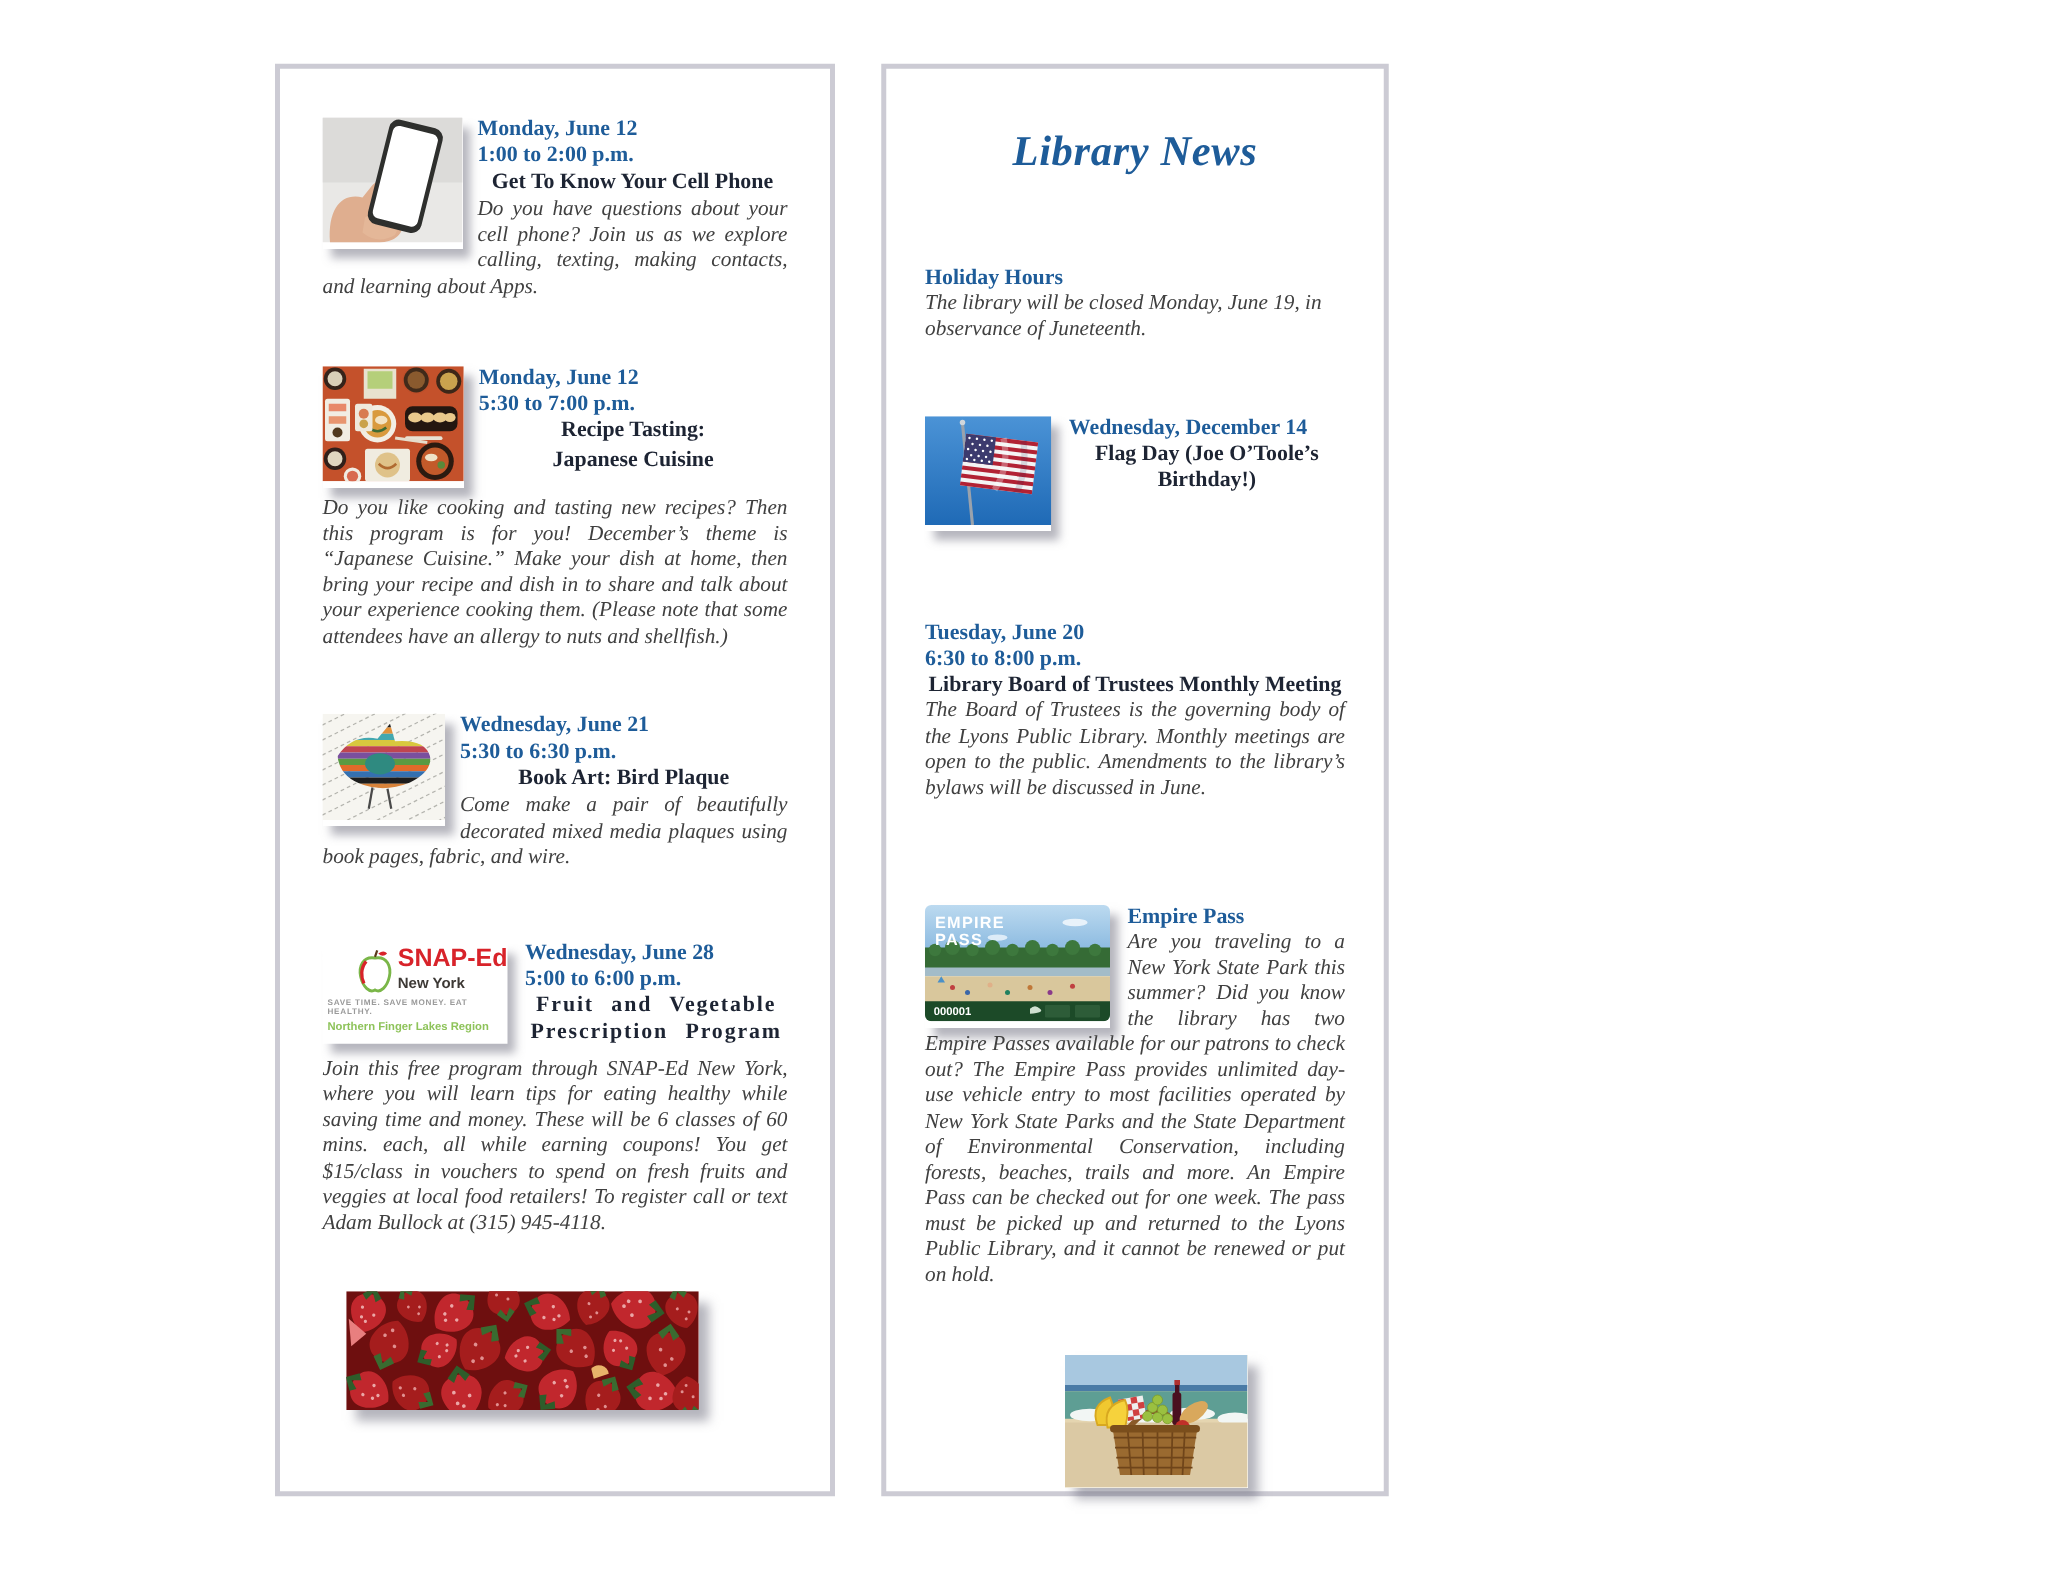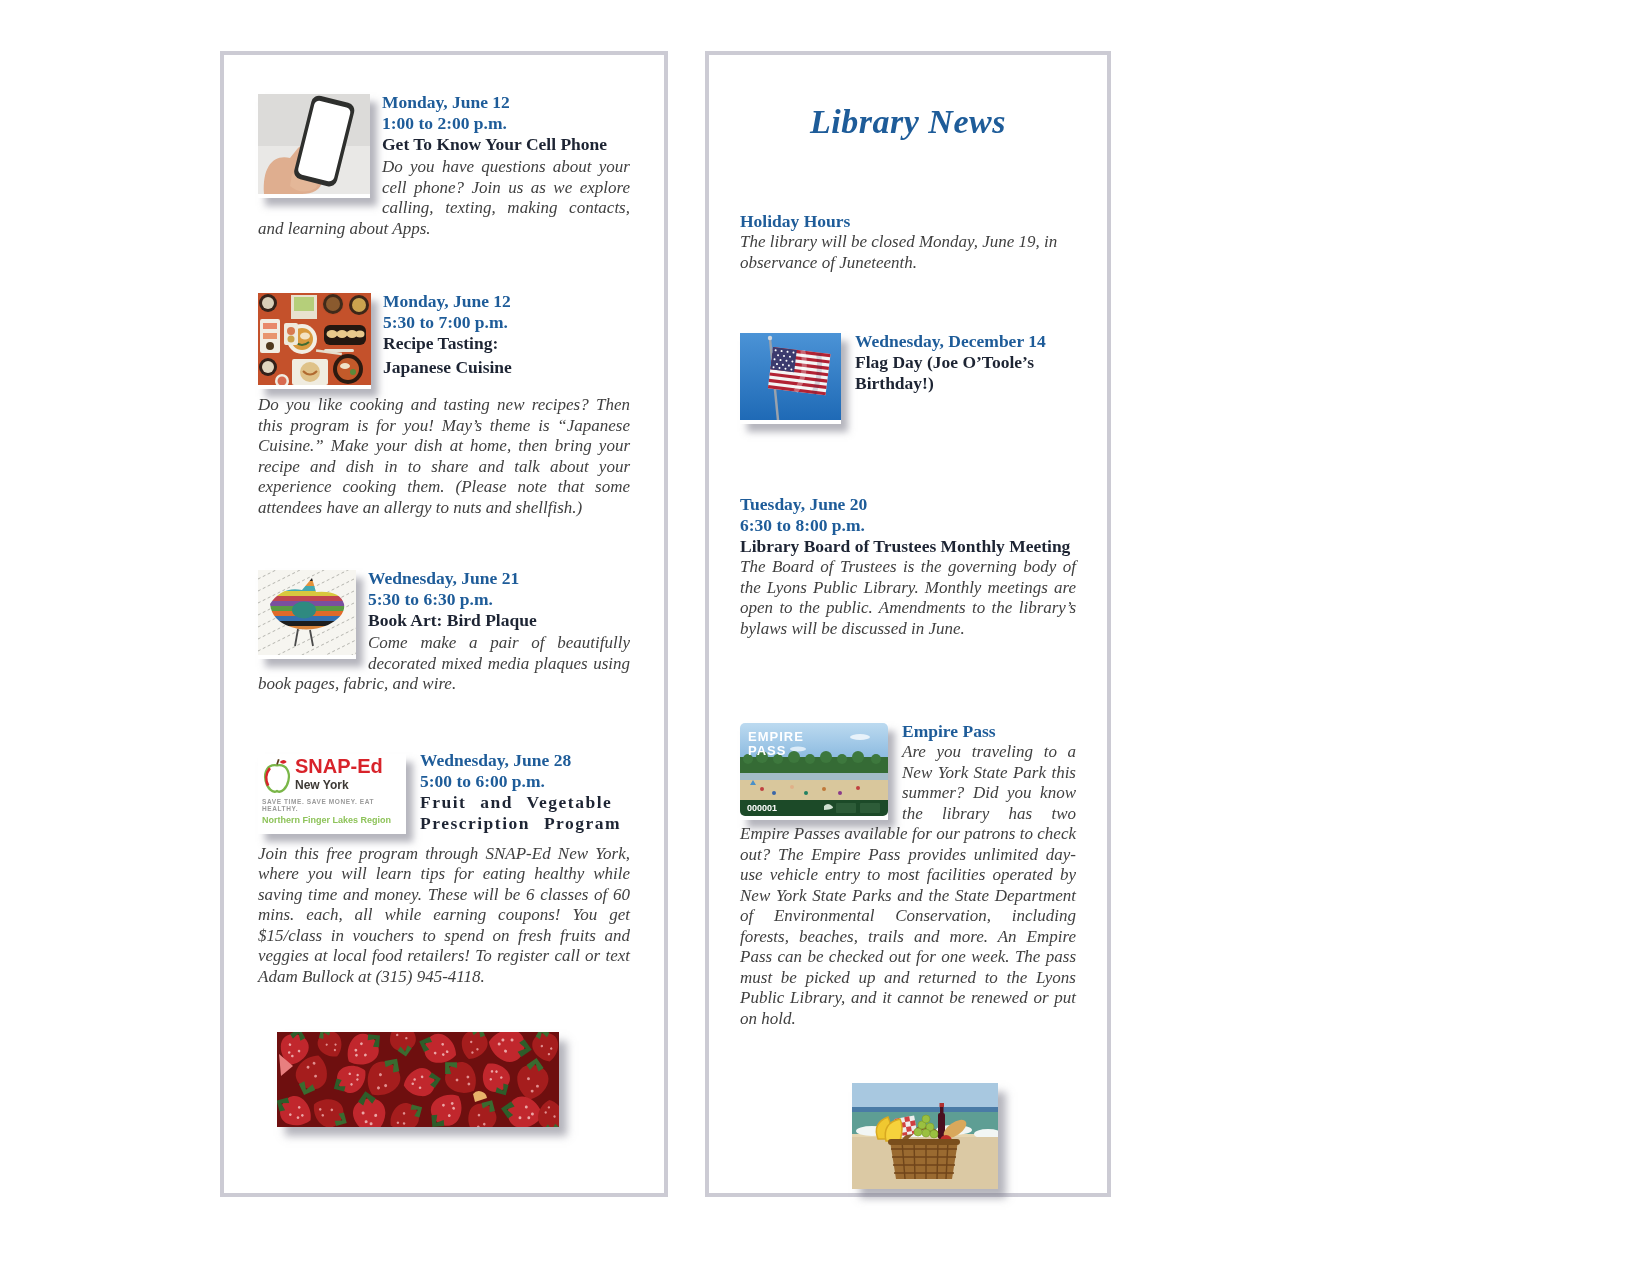--- a/index.html
+++ b/index.html
@@ -10,21 +10,21 @@
   .page{
     position:absolute;top:51px;height:1146px;background:#ffffff;
     border:4px solid #cccbd4;box-sizing:border-box;
   }
   .p1{left:220px;width:448px;padding:0 34px;}
   .p2{left:705px;width:406px;padding:0 31px;}
 
   .sec::after{content:"";display:block;clear:both;}
 
   .hdr{font-weight:bold;font-size:17.5px;line-height:21px;color:#1e5c99;}
-  .titleln{font-weight:bold;font-size:17.5px;line-height:21px;color:#1d2433;}
+  .titleln{font-weight:bold;font-size:17.5px;line-height:21px;color:#1d2433;text-align:center;}
   .spread{letter-spacing:1.5px;word-spacing:8px;}
   .body{font-style:italic;font-size:17px;line-height:20.5px;color:#404040;text-align:justify;margin:0;}
   .body.flow{margin-top:2px;}
   .body.below{clear:left;margin-top:10px;}
 
   .photo{float:left;margin:2px 12px 6px 0;display:block;
          box-shadow:7px 8px 7px rgba(108,108,124,.5);}
   .banner{display:block;box-shadow:8px 9px 8px rgba(108,108,124,.5);}
 
   .news-title{
@@ -32,21 +32,21 @@
     font-weight:bold;font-style:italic;color:#1e5c99;letter-spacing:.5px;
   }
 
   
   .snapbox{
     float:left;width:148px;height:80px;background:#ffffff;margin:4px 14px 6px 0;
     box-shadow:7px 8px 7px rgba(108,108,124,.5);
     font-family:"Liberation Sans","DejaVu Sans",sans-serif;
     padding:3px 0 0 4px;box-sizing:border-box;
   }
-  .snaprow{display:flex;align-items:center;}
+  .snaprow{display:flex;align-items:center;justify-content:flex-end;}
   .snaptxt1{color:#d8232a;font-weight:bold;font-size:20px;line-height:19px;}
   .snaptxt2{color:#3d3935;font-weight:bold;font-size:12px;line-height:18px;}
   .snaptag{color:#9a9a9a;font-size:6.5px;letter-spacing:.6px;margin-top:3px;font-weight:bold;}
   .snapregion{color:#8ec35a;font-size:9px;font-weight:bold;margin-top:3px;}
 </style>
 </head>
 <body>
 
 <div class="page p1">
 
@@ -110,21 +110,21 @@
           <circle cx="10" cy="74" r="6" fill="#e0d6c0"></circle>
         <circle cx="24" cy="88" r="7" fill="#f0ece2"></circle>
           <circle cx="24" cy="88" r="4.5" fill="#d86a50"></circle>
         <rect x="58" y="58" width="26" height="2.5" fill="#e5ddcc" transform="rotate(8 71 59)"></rect>
       </svg>
     </span>
     <div class="hdr">Monday, June 12</div>
     <div class="hdr">5:30 to 7:00 p.m.</div>
     <div class="titleln">Recipe Tasting:</div>
     <div class="titleln" style="margin-top:3px">Japanese Cuisine</div>
-    <p class="body below">Do you like cooking and tasting new recipes? Then this program is for you! May’s theme is “Japanese Cuisine.” Make your dish at home, then bring your recipe and dish in to share and talk about your experience cooking them. (Please note that some attendees have an allergy to nuts and shellfish.)</p>
+    <p class="body below">Do you like cooking and tasting new recipes? Then this program is for you! December’s theme is “Japanese Cuisine.” Make your dish at home, then bring your recipe and dish in to share and talk about your experience cooking them. (Please note that some attendees have an allergy to nuts and shellfish.)</p>
   </section>
 
   <section class="sec" style="margin-top:50px">
     <span class="photo">
       <svg width="98" height="85" viewBox="0 0 98 85">
         <rect width="98" height="85" fill="#f6f5f0"></rect>
         <g stroke="#a9a9a3" stroke-width="1" stroke-dasharray="3 2.5" opacity=".85">
           <line x1="-10" y1="14" x2="50" y2="-16"></line>
             <line x1="-10" y1="26" x2="62" y2="-10"></line>
           <line x1="-10" y1="38" x2="76" y2="-5"></line>

